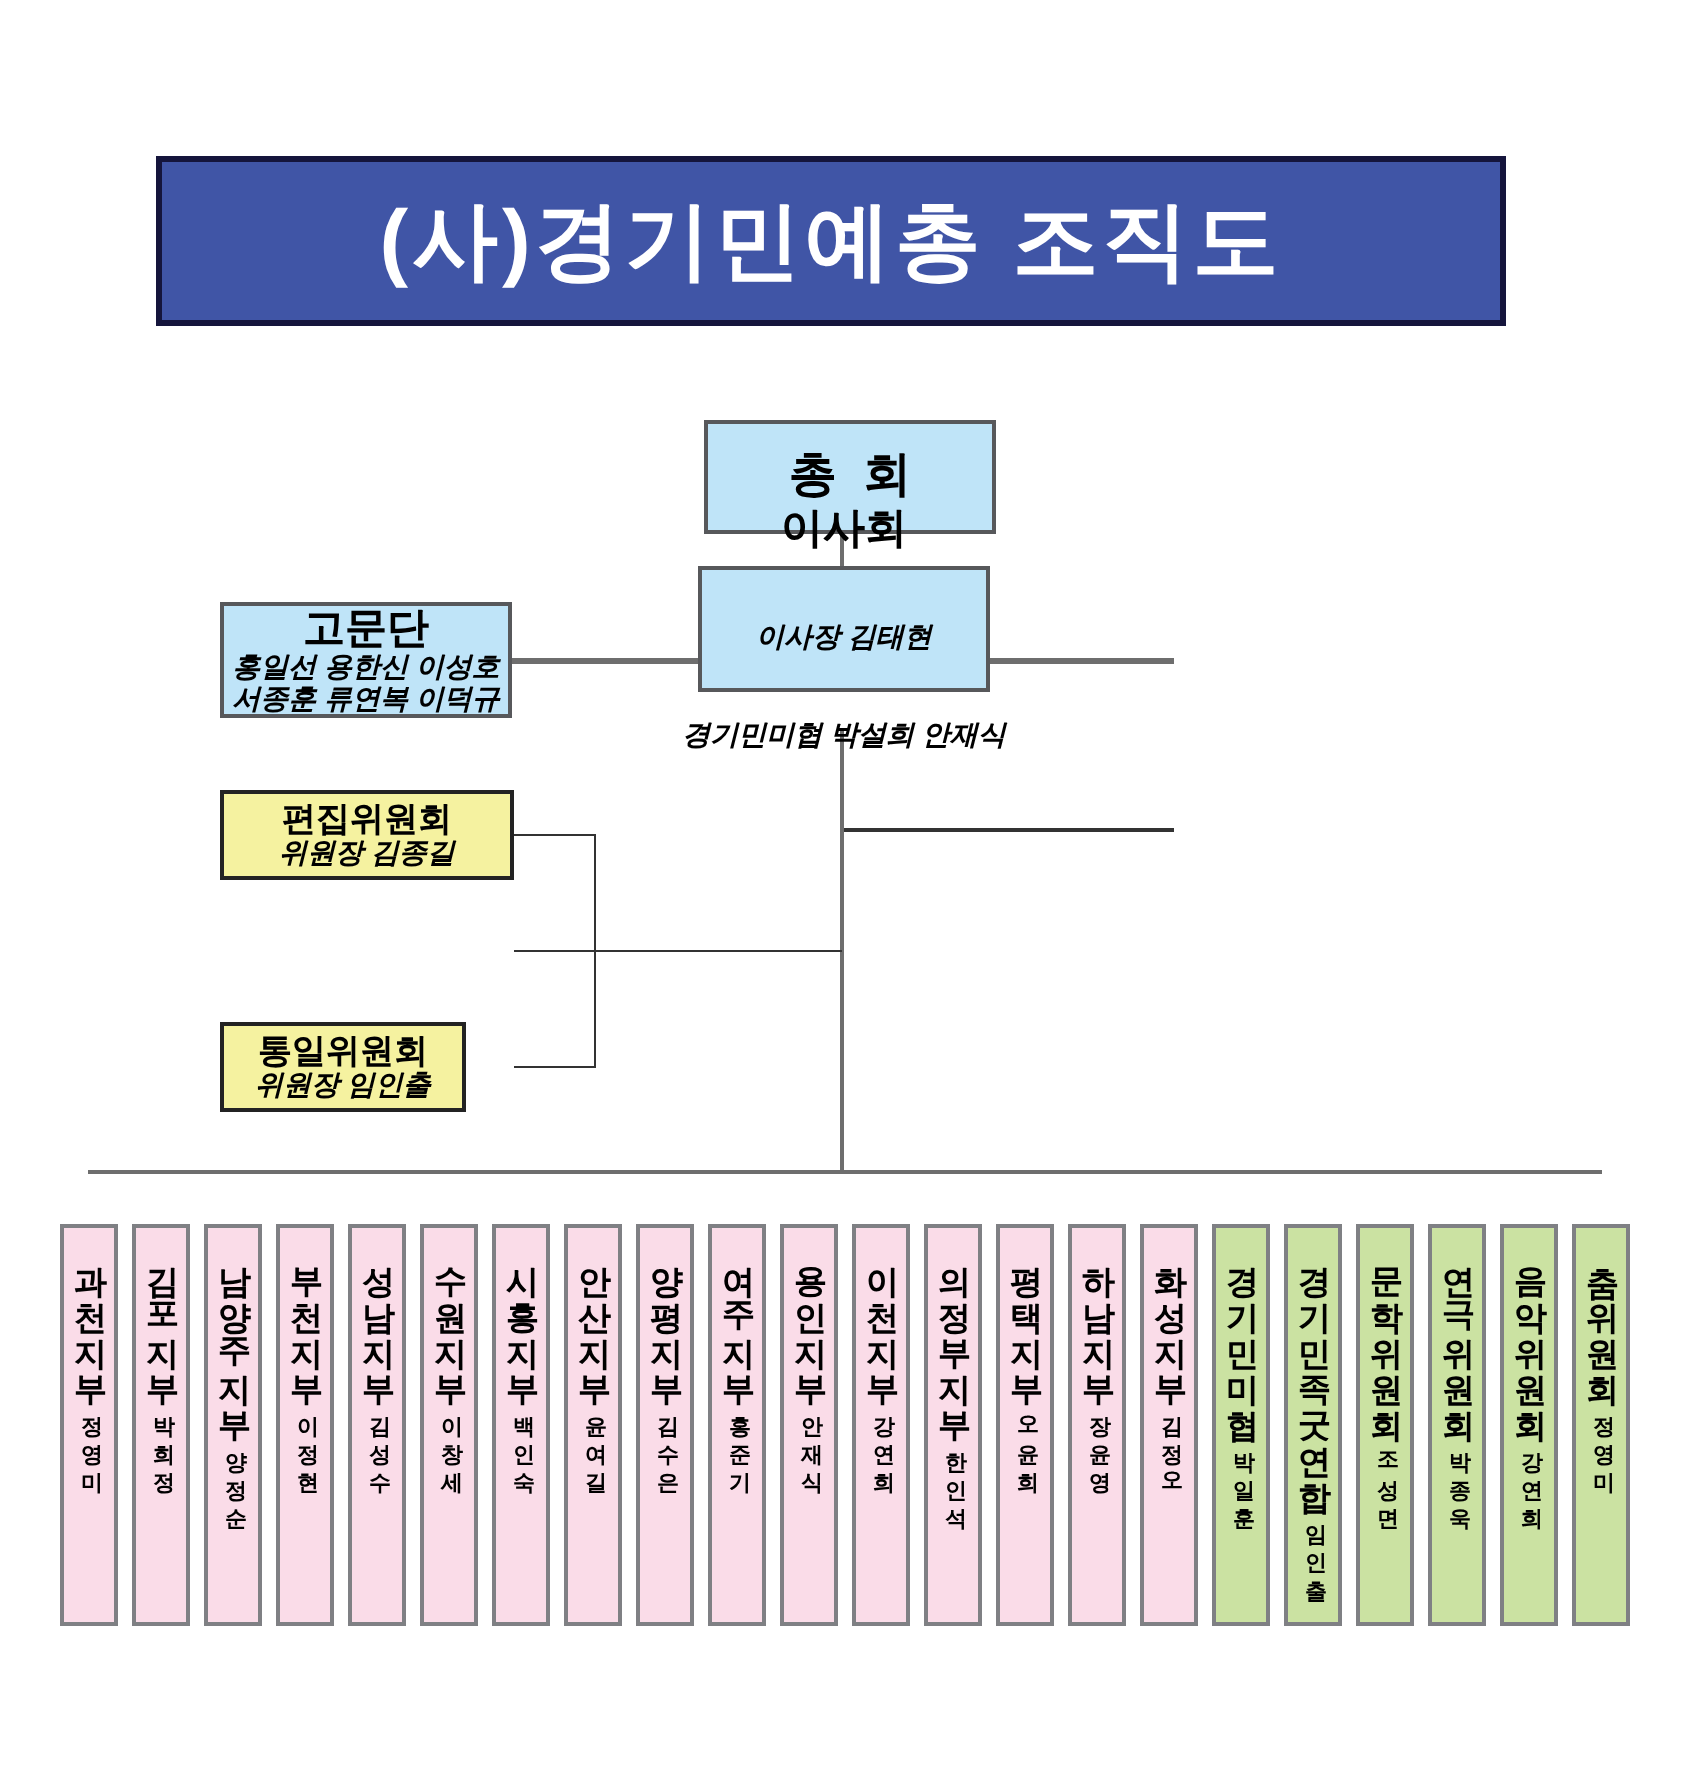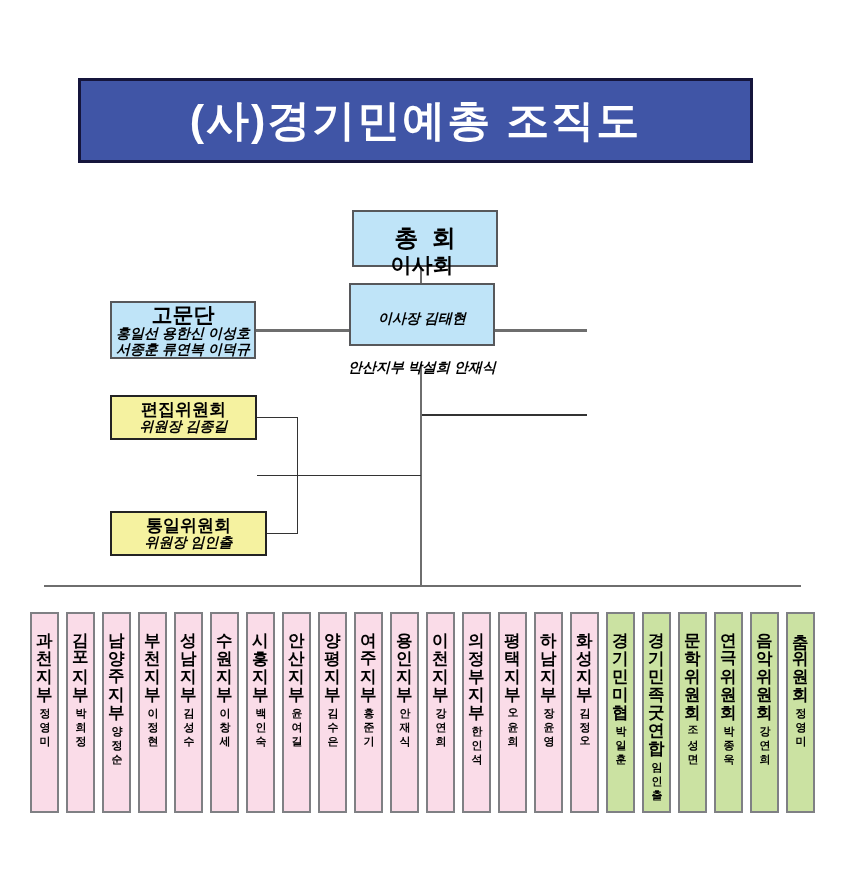--- a/index.html
+++ b/index.html
@@ -77,30 +77,30 @@
 
   <div class="abs box blue" style="left:110px; top:301px; width:146px; height:58px;">
     <div class="box-title">고문단</div>
     <div class="box-sub">홍일선 용한신 이성호</div>
     <div class="box-sub">서종훈 류연복 이덕규</div>
   </div>
 
   <div class="abs box blue" style="left:349px; top:283px; width:146px; height:63px;gap:34px;">
     <div class="box-title">이사회</div>
     <div class="box-sub">이사장 김태현</div>
-    <div class="box-sub">안산지부 박설희 안재식</div>
+    <div class="box-sub">경기민미협 박설희 안재식</div>
   </div>
 
 
 
   <div class="abs box yellow" style="left:110px; top:395px; width:147px; height:45px;">
     <div class="box-title-sm">편집위원회</div>
     <div class="box-sub">위원장 김종길</div>
   </div>
-  <div class="abs box yellow" style="left:110px; top:511px; width:157px; height:45px;">
+  <div class="abs box yellow" style="left:110px; top:511px; width:123px; height:45px;">
     <div class="box-title-sm">통일위원회</div>
     <div class="box-sub">위원장 임인출</div>
   </div>
 
   <div id="branches-row">
       <div class="vbox pink" style="left: 30px;">
         <div class="vtitle">과천지부</div>
         <div class="vname">정영미</div>
       </div>
       <div class="vbox pink" style="left: 66px;">

